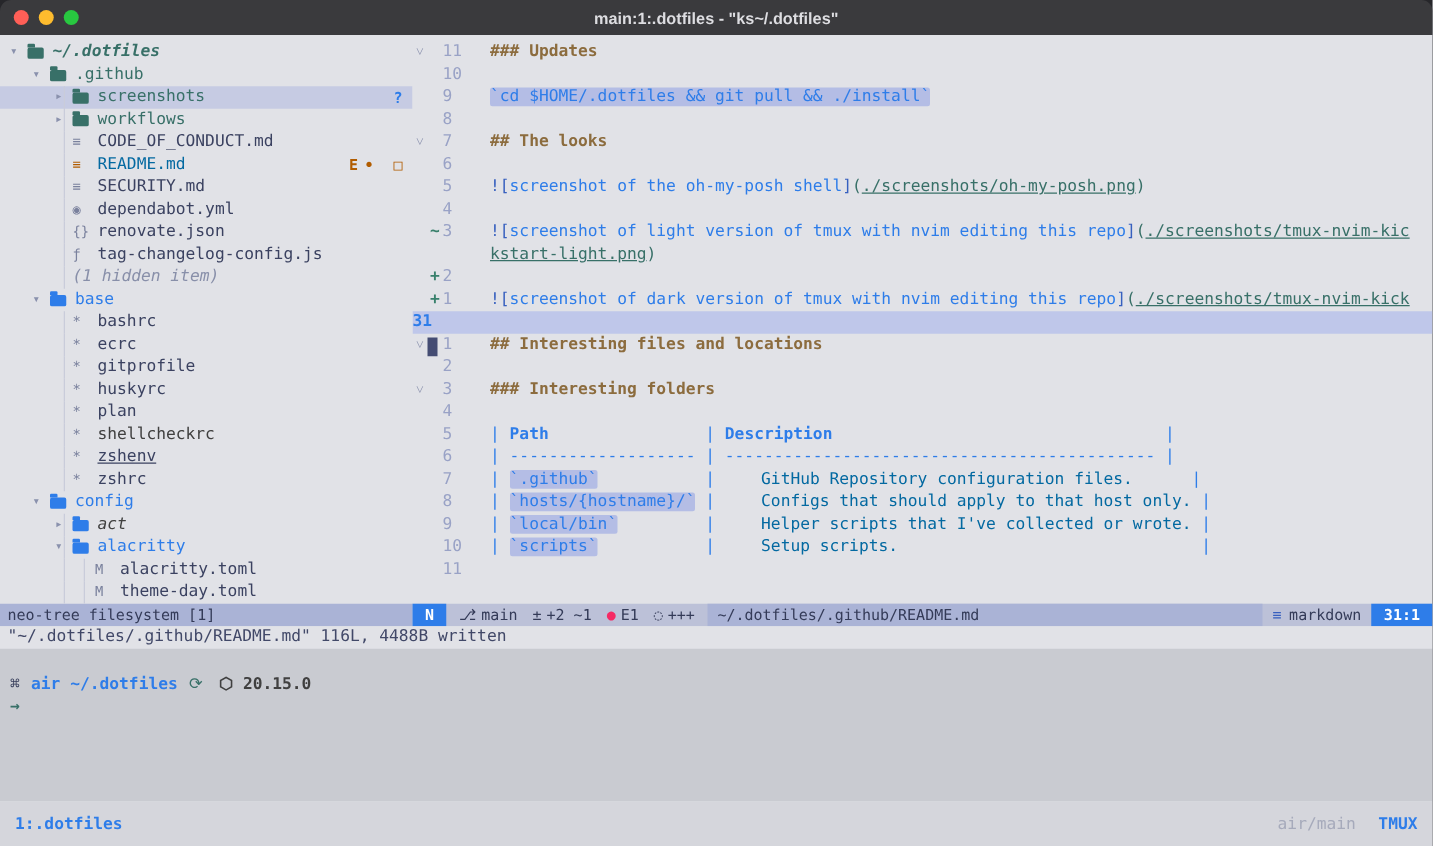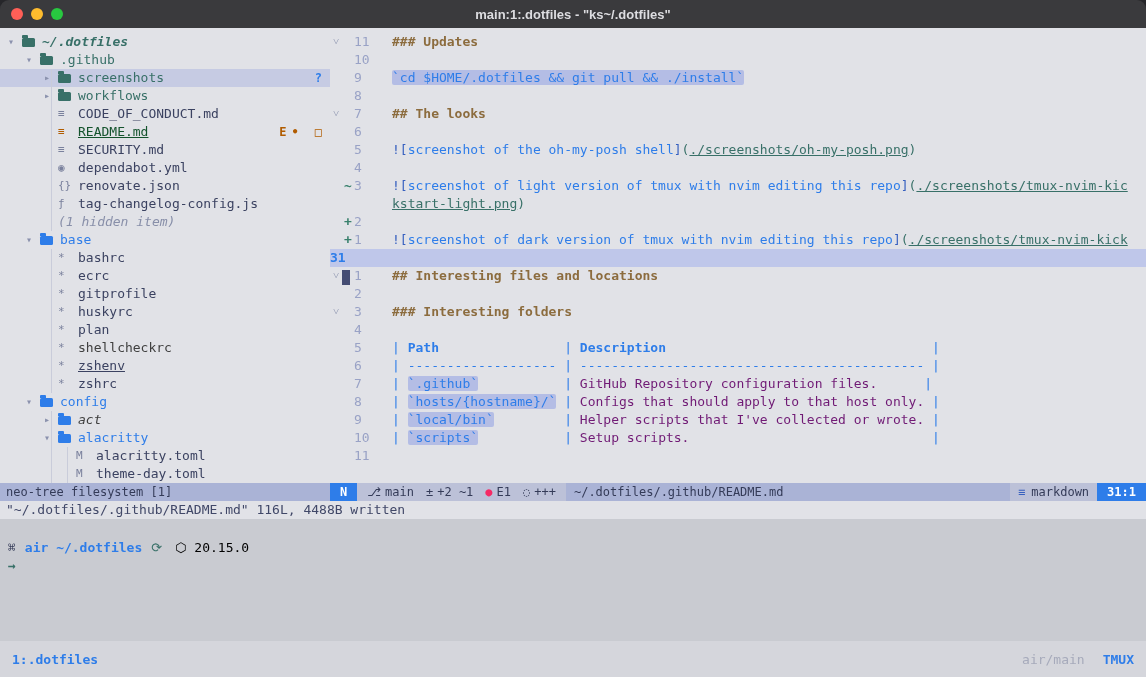--- a/index.html
+++ b/index.html
@@ -47,21 +47,21 @@
   .txt { margin-left:12px; }
   .cursor-block { display:inline-block; width:8px; height:15px; background:#444c73; transform:translateY(3px); }
   .sg-h { color:#8c6c3e; font-weight:bold; }
   .sg-c { color:#2e7de9; background:#b4bde5; border-radius:2px; }
   .sg-p { color:#3760bf; }
   .sg-l { color:#2e7de9; }
   .sg-n { color:#387068; }
   .sg-u { color:#387068; text-decoration:underline; }
   .sg-t { color:#2e7de9; }
   .sg-b { color:#2e7de9; font-weight:bold; }
-  .sg-x { color:#701a75; }
+  .sg-x { color:#0369a1;margin-left:29px; }
 
   
   .status-nvim { height:18px; flex:none; display:flex; align-items:stretch; background:#bcc1d8; font-size:12px; line-height:18px; white-space:pre; }
   .seg-mode { background:#2e7de9; color:#ffffff; font-weight:bold; padding:0 10px; }
   .seg-info { display:flex; gap:12px; padding:0 10px; color:#343b58; }
   .seg-item .ic { margin-right:4px; }
   .diag-ic { color:#f52a65; }
   .seg-path { flex:1; background:#aab3d6; color:#343b58; padding:0 8px; overflow:hidden; }
   .seg-ft { padding:0 8px; color:#343b58; display:flex; gap:6px; align-items:center; }
   .seg-ft .ic { color:#3760bf; }
@@ -69,21 +69,21 @@
 
   
   .cmdline { height:18px; flex:none; font-size:13px; line-height:18px; color:#414868; padding:0 6px; background:#e1e2e7; white-space:pre; }
 
   
   .shell { flex:1; background:#c9cbd1; padding:20px 8px 0; font-size:13px; line-height:18px; }
   .prompt-line { display:flex; gap:9px; white-space:pre; }
   .p-os { color:#343b58; }
   .p-dir { color:#2e7de9; font-weight:bold; }
   .p-sync { color:#387068; }
-  .p-node { color:#000000; margin-left:4px; }
+  .p-node { color:#404040; margin-left:4px;font-weight:bold; }
   .p-arrow { color:#387068; font-weight:bold; margin-top:0; }
 
   
   .tmux { height:36px; flex:none; background:#d5d6dc; display:flex; align-items:center; font-size:13px; padding:0 12px; }
   .tmux-left { color:#2e7de9; font-weight:bold; }
   .tmux-right { margin-left:auto; display:flex; gap:18px; }
   .tmux-session { color:#a6aabb; }
   .tmux-label { color:#2e7de9; font-weight:bold; }
 </style>
 </head>
@@ -134,21 +134,21 @@
             <div class="tree-row" style="padding-left: 44px;">
               <span class="guide" style="left: 51px;"></span>
               <span class="arrow"></span>
               <span class="ficon" style="color: rgb(122, 129, 157);">≡</span>
               <span class="tlabel " style="color: rgb(59, 66, 97);">CODE_OF_CONDUCT.md</span>
             </div>
             <div class="tree-row" style="padding-left: 44px;">
               <span class="guide" style="left: 51px;"></span>
               <span class="arrow"></span>
               <span class="ficon" style="color: rgb(177, 92, 0);">≡</span>
-              <span class="tlabel " style="color: #14532d; text-decoration: underline;">README.md</span>
+              <span class="tlabel " style="color: #0369a1;">README.md</span>
               <span class="badges">
                 <span class="badge" style="color: rgb(177, 92, 0);">E</span>
                 <span class="badge" style="color: rgb(177, 92, 0);">•</span>
                 <span class="badge gap" style="color: rgb(177, 92, 0);">□</span>
               </span>
             </div>
             <div class="tree-row" style="padding-left: 44px;">
               <span class="guide" style="left: 51px;"></span>
               <span class="arrow"></span>
               <span class="ficon" style="color: rgb(122, 129, 157);">≡</span>

